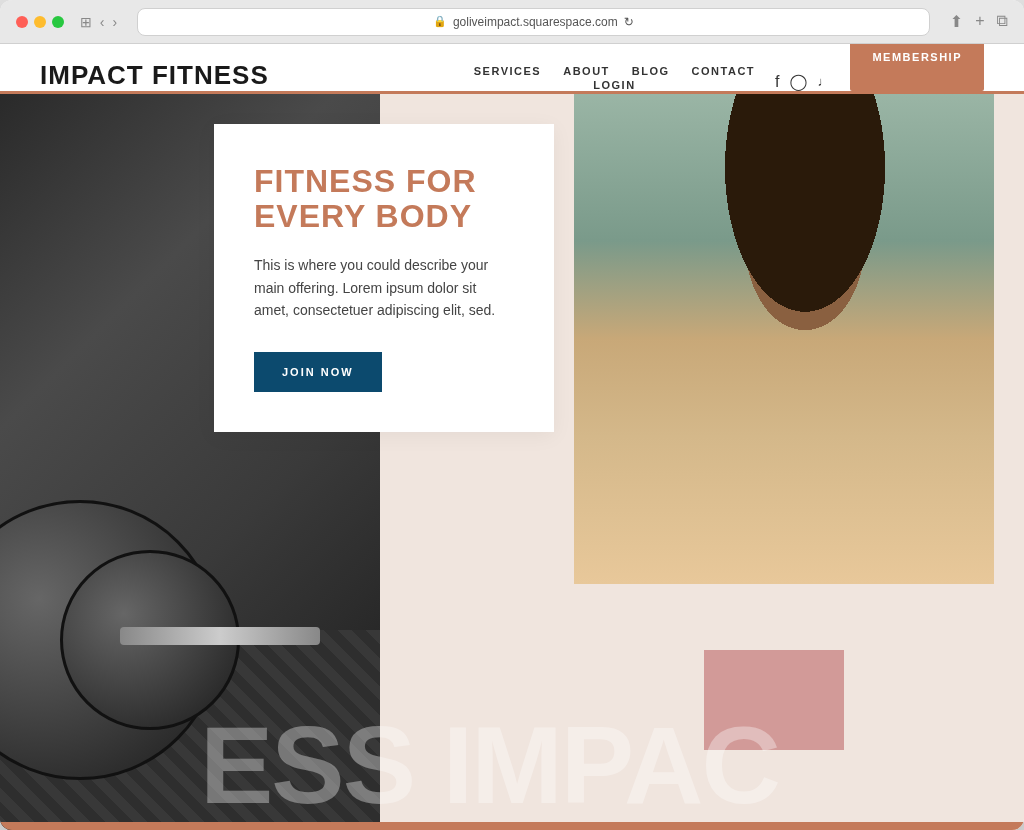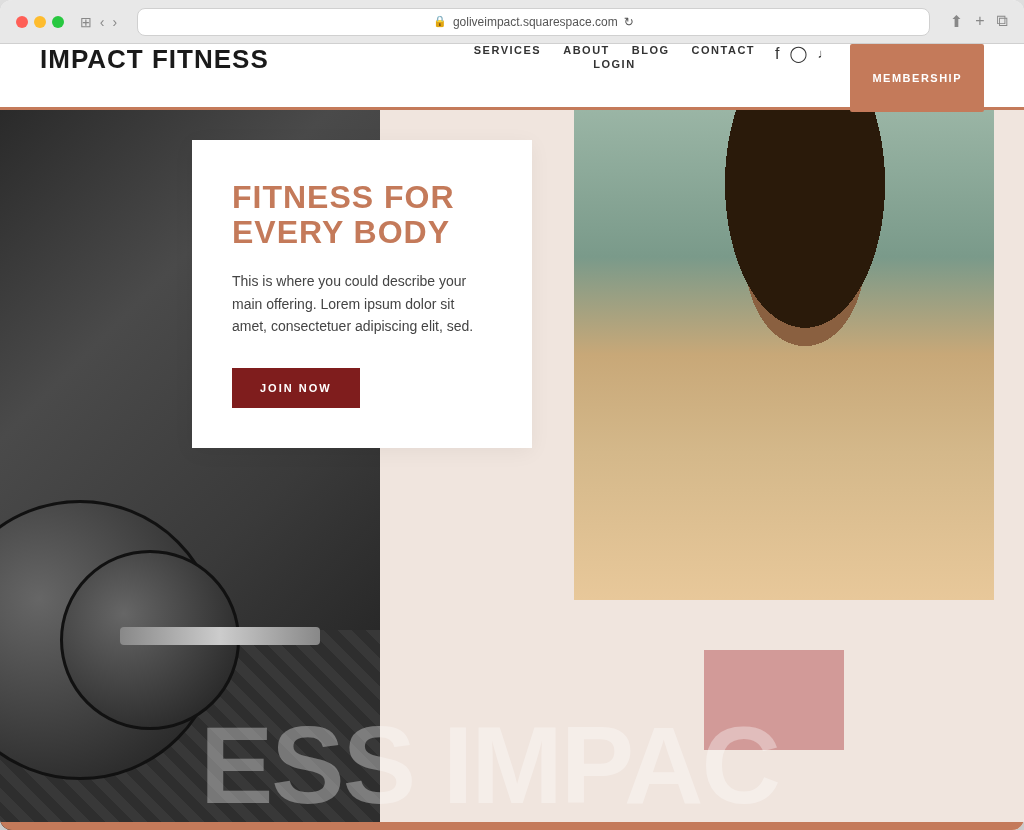--- a/index.html
+++ b/index.html
@@ -94,23 +94,23 @@
       flex: 1;
       overflow: hidden;
       display: flex;
       flex-direction: column;
       background: #f5ede8;
     }
 
     
     .navbar {
       background: white;
-      height: 66px;
-      display: flex;
-      align-items: flex-start;
+      height: 50px;
+      display: flex;
+      align-items: flex-end;
       padding: 0 40px;
       border-bottom: 3px solid #c47a5a;
       flex-shrink: 0;
       position: relative;
       z-index: 10;
     }
 
     .brand-logo {
       font-size: 26px;
       font-weight: 900;
@@ -292,21 +292,21 @@
       width: 140px;
       height: 100px;
       background: #c47a7a;
       opacity: 0.7;
       z-index: 2;
     }
 
     
     .content-card {
       position: absolute;
-      left: 192px;
+      left: 214px;
       top: 30px;
       width: 340px;
       background: white;
       padding: 40px 40px 40px 40px;
       z-index: 5;
       box-shadow: 0 4px 20px rgba(0,0,0,0.05);
     }
 
     .hero-headline {
       font-size: 32px;
@@ -324,21 +324,21 @@
     }
 
     .hero-description {
       font-size: 14px;
       color: #444;
       line-height: 1.6;
       margin-bottom: 30px;
     }
 
     .join-btn {
-      background: #7f1d1d;
+      background: #0c4a6e;
       color: white;
       padding: 14px 28px;
       font-size: 11px;
       font-weight: 700;
       letter-spacing: 2px;
       text-transform: uppercase;
       border: none;
       cursor: pointer;
       display: inline-block;
     }

